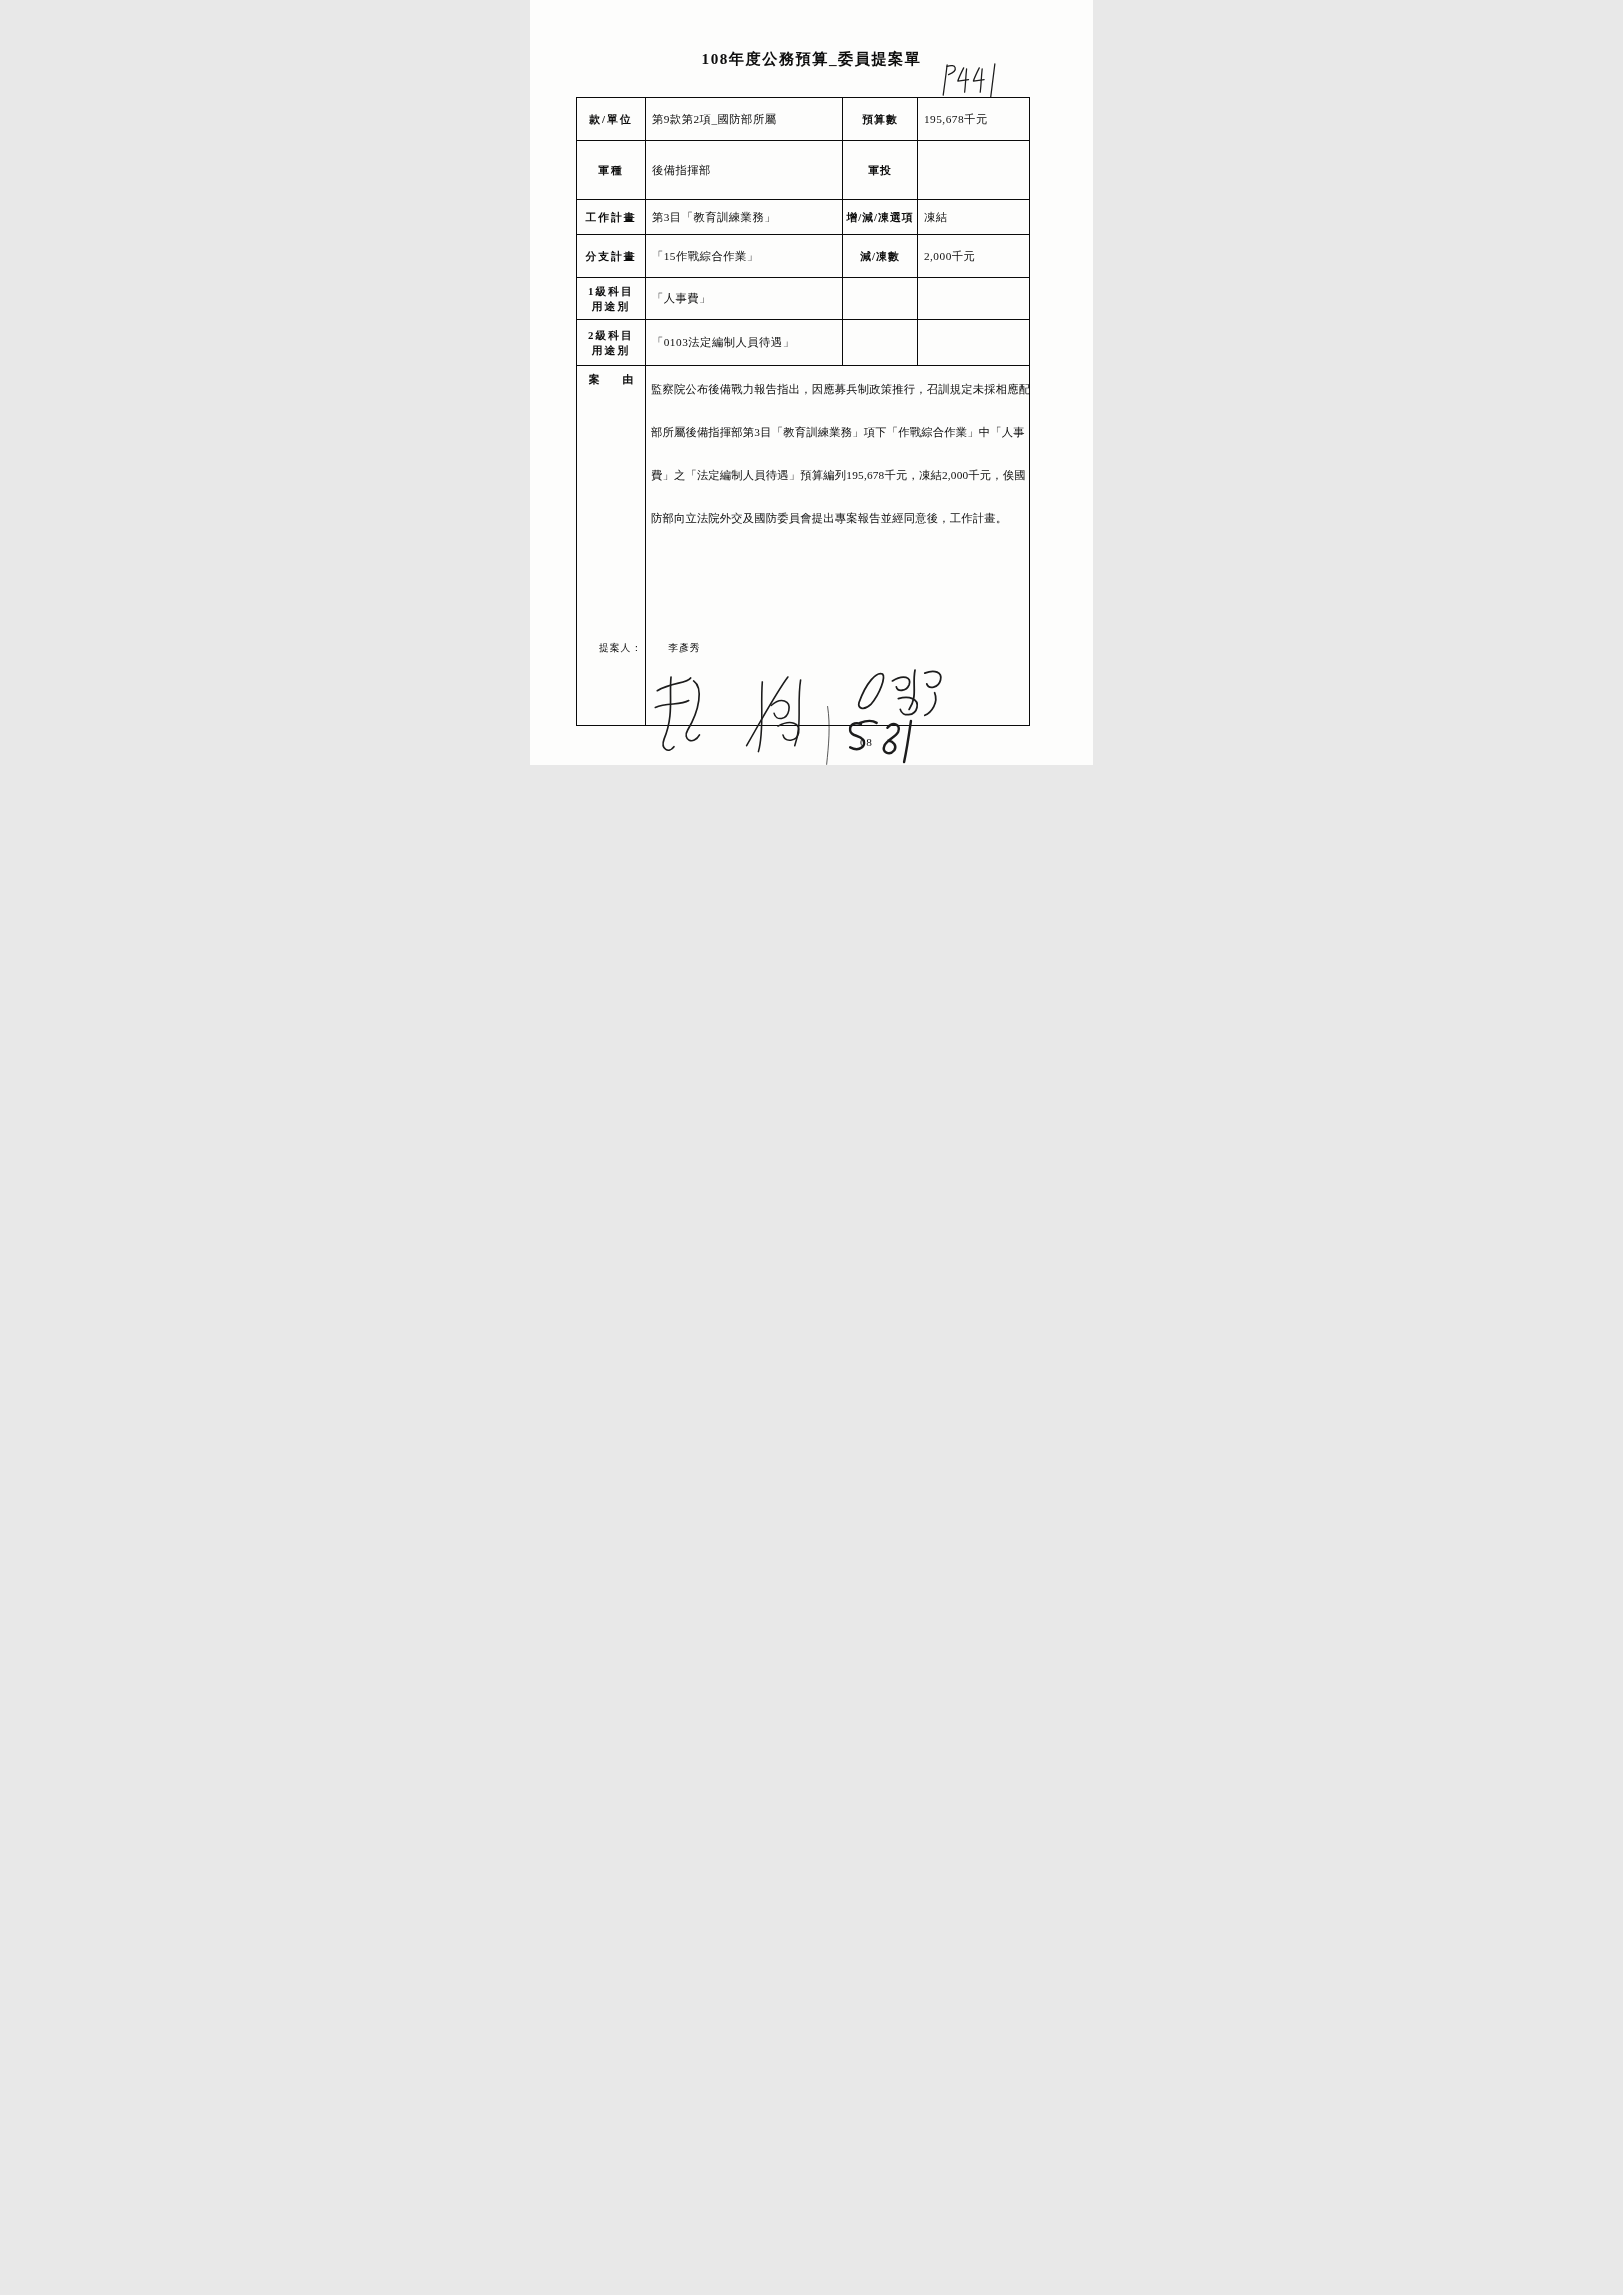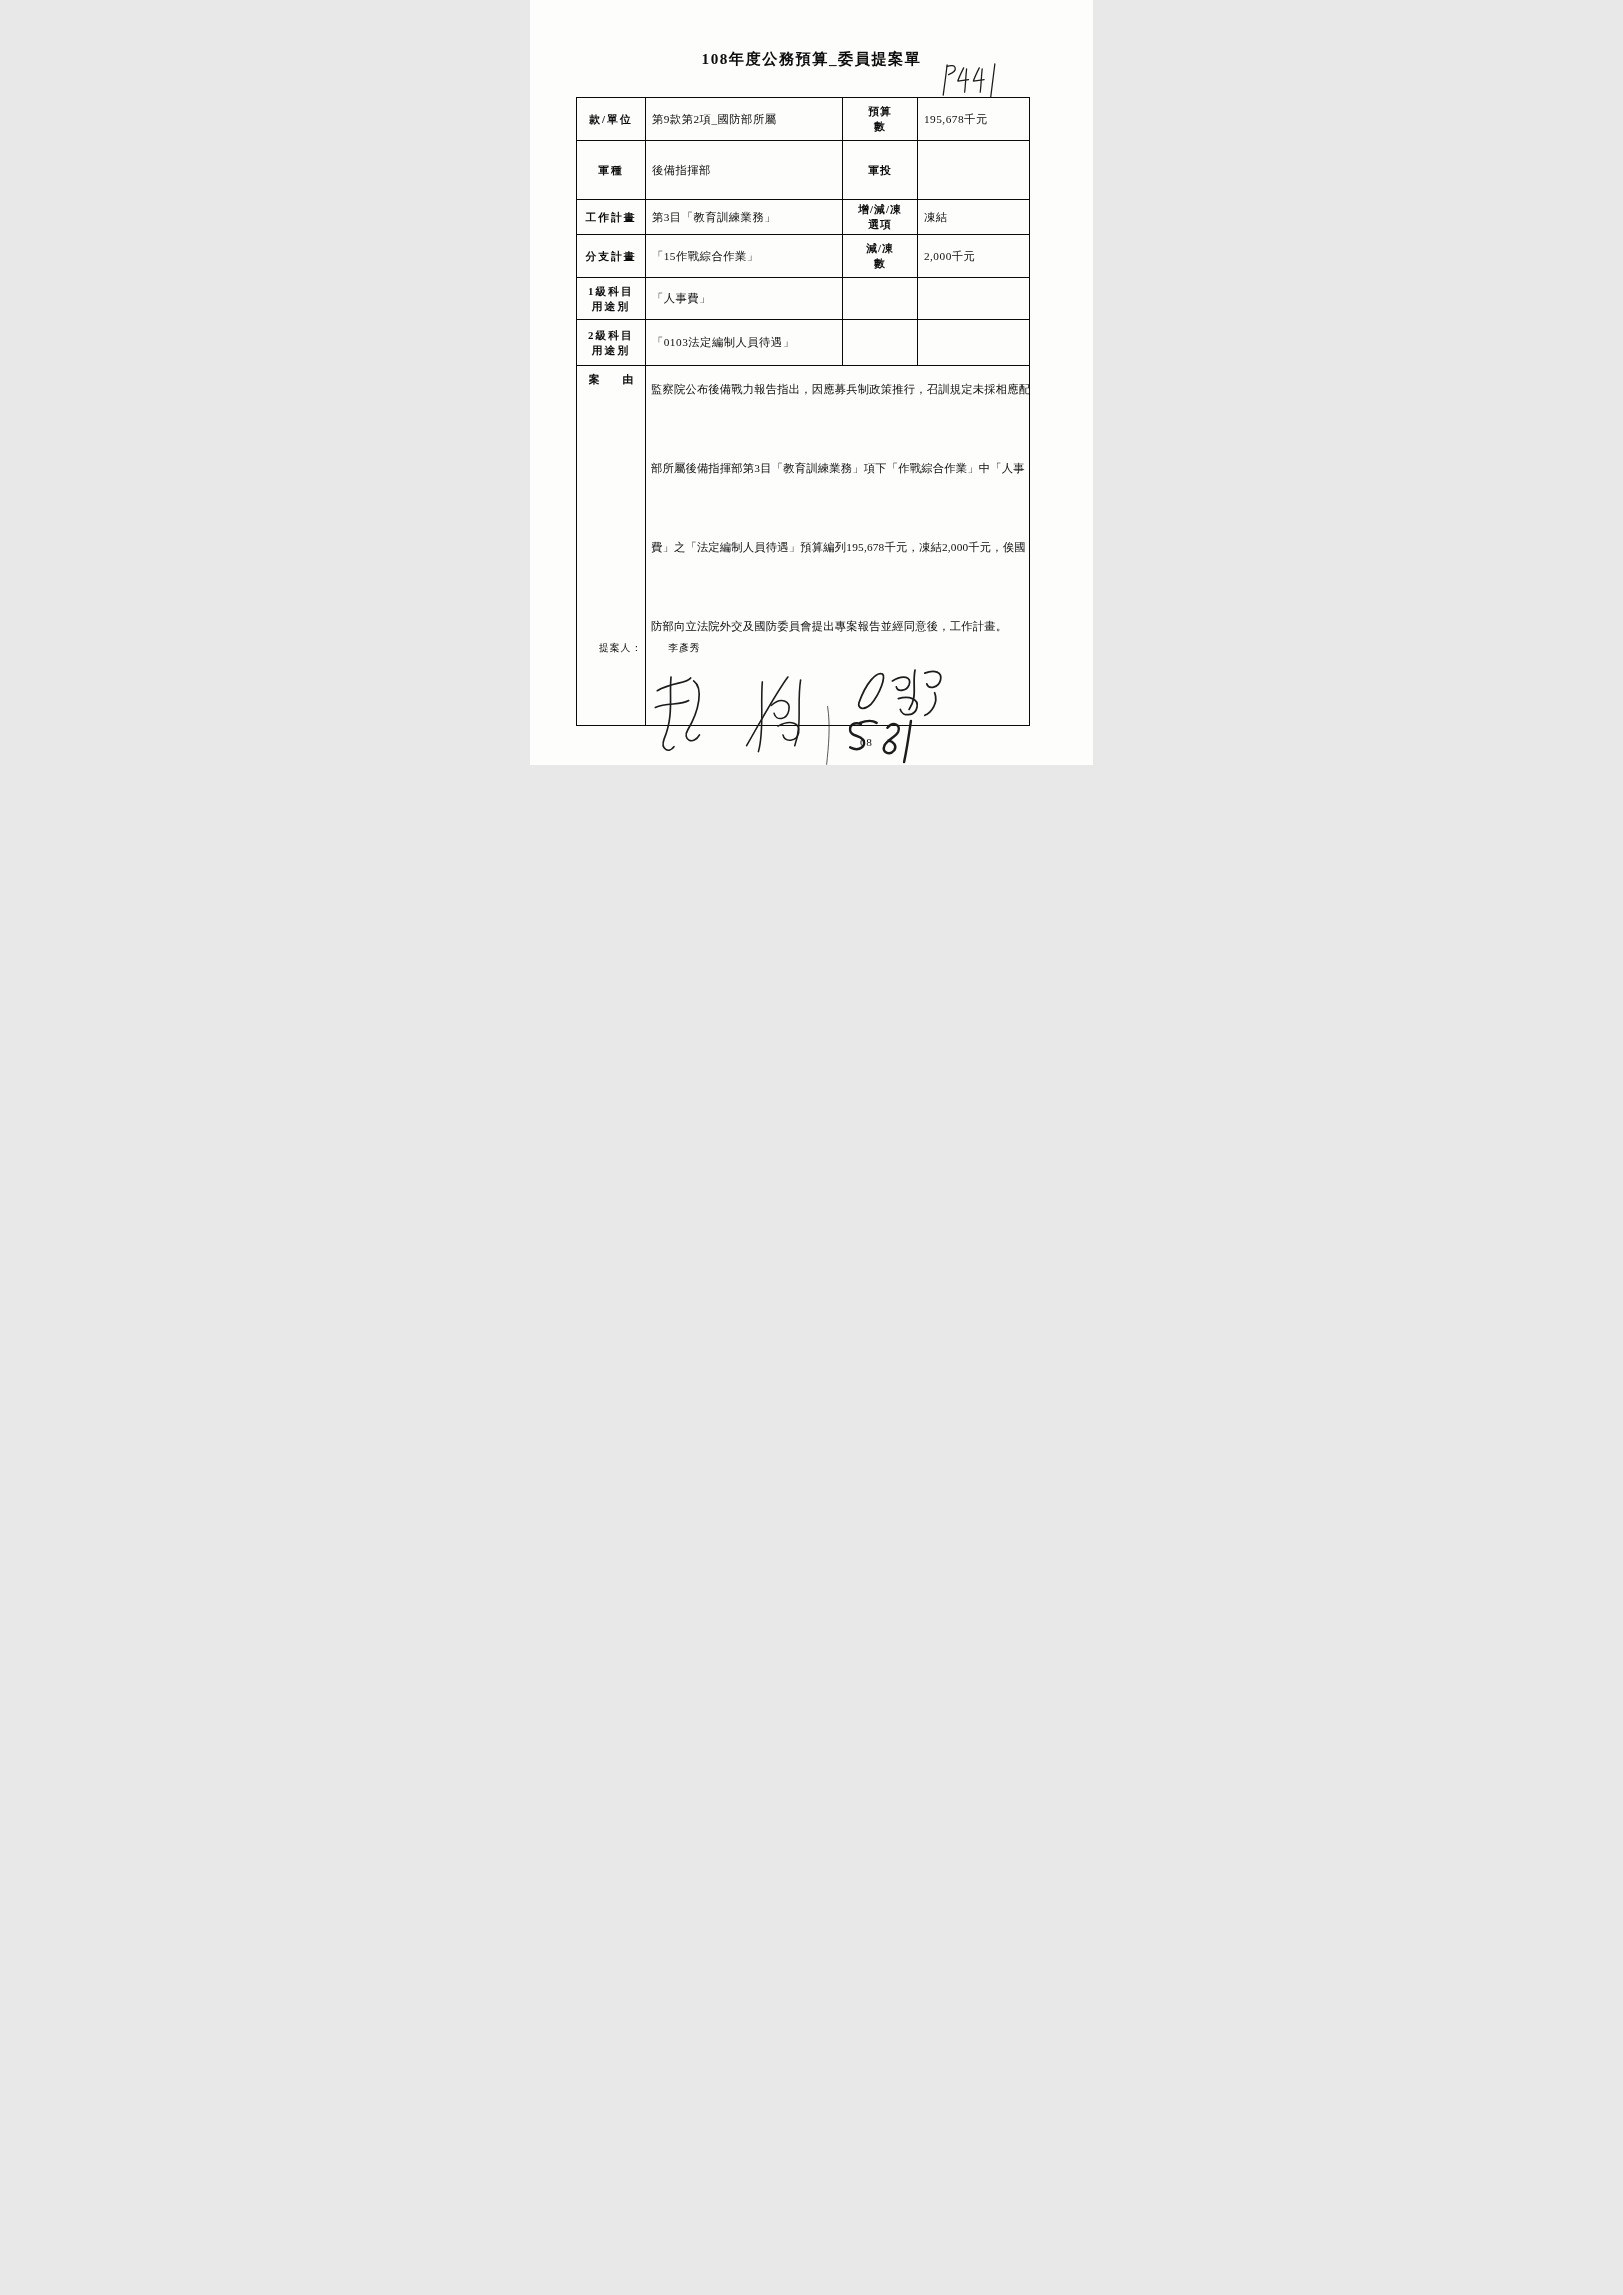--- a/index.html
+++ b/index.html
@@ -33,31 +33,30 @@
     border-right:1px solid #0a0a0a;
     border-bottom:1.5px solid #0a0a0a;
     display:flex;align-items:center;
     box-sizing:border-box;
     overflow:hidden;
   }
   .lastcol{border-right:none;}
   .lastrow{border-bottom:none;}
   .lab{flex-direction:column;justify-content:center;
        font-size:10.8px;font-weight:600;letter-spacing:2px;line-height:14.7px;text-align:center;}
-  .lab2{flex-direction:column;justify-content:center;
+  .lab2{flex-direction:row;justify-content:center;
        font-size:10.8px;font-weight:600;letter-spacing:1px;line-height:14.7px;text-align:center;}
   .val,.val2{font-size:11.3px;padding-left:5.9px;letter-spacing:0.5px;}
   .case-lab{
     flex-direction:row;justify-content:space-between;align-items:flex-start;
     padding:6.9px 11.8px 0 11.8px;font-size:10.8px;font-weight:600;
   }
   .case-text{
     flex-direction:column;align-items:stretch;justify-content:flex-start;
     padding:2px 2.9px 0 4.9px;
-    gap:36px;
   }
   .case-line{
     height:43px;display:flex;align-items:center;
     font-size:11.3px;letter-spacing:0.2px;white-space:nowrap;
   }
   .proposer{position:absolute;left:69px;top:642px;font-size:9.8px;letter-spacing:1px;}
   .proposer .name{margin-left:22.6px;}
   .page-num{position:absolute;left:287px;top:736px;font-size:11.3px;letter-spacing:0.5px;margin-left:43px;}
 </style>
 </head>

